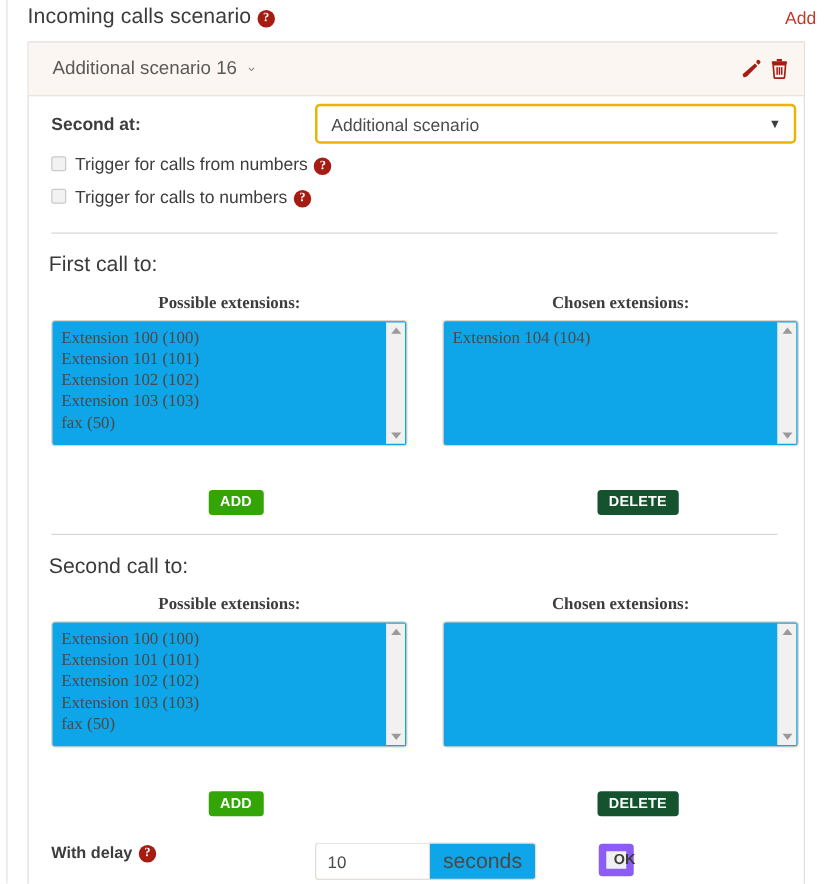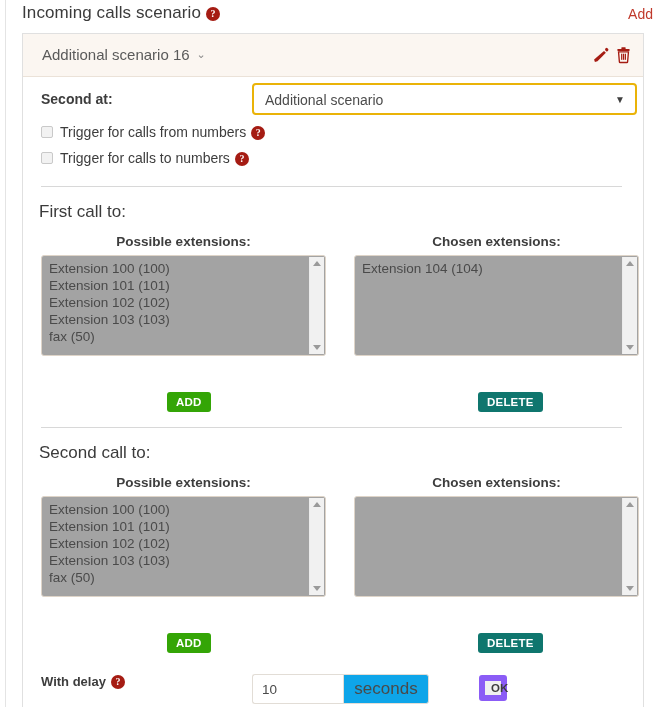--- a/index.html
+++ b/index.html
@@ -208,38 +208,39 @@
     font-weight: 400;
   }
   .cols {
     position: relative;
     margin-top: 12px;
     height: 150px;
   }
   .col {
     position: absolute;
     top: 0;
+    font-family: Liberation Serif, serif;
   }
   .col.left  { left: 18px;  width: 285px; }
   .col.right { left: 331px; width: 285px; }
 
   .col-head {
     text-align: center;
     font-size: 13.5px;
     font-weight: bold;
     color: #3d3d3d;
     margin-bottom: 6px;
   }
 
   .listbox {
     position: relative;
     height: 101px;
     border: 1px solid #ded4c8;
     border-radius: 3px;
-    background: #a3a3a3;
+    background: #0ea5e9;
     box-sizing: border-box;
     overflow: hidden;
     cursor: pointer;
   }
   .list-items {
     position: absolute;
     left: 0; top: 4px; right: 15px; bottom: 0;
     padding-left: 7px;
   }
   .list-item {
@@ -280,21 +281,21 @@
     font-weight: bold;
     color: #ffffff;
     border: none;
     border-radius: 3px;
     padding: 4px 9px;
     cursor: pointer;
     font-family: "Liberation Sans", sans-serif;
     letter-spacing: 0.2px;
   }
   .btn-add    { background: #34a506; left: 144px; }
-  .btn-delete { background: #0f766e; left: 455px; }
+  .btn-delete { background: #14532d; left: 455px; }
 
   
   .delay-row {
     position: relative;
     height: 40px;
     margin-top: 16px;
   }
   .delay-label {
     position: absolute;
     left: 18px;

